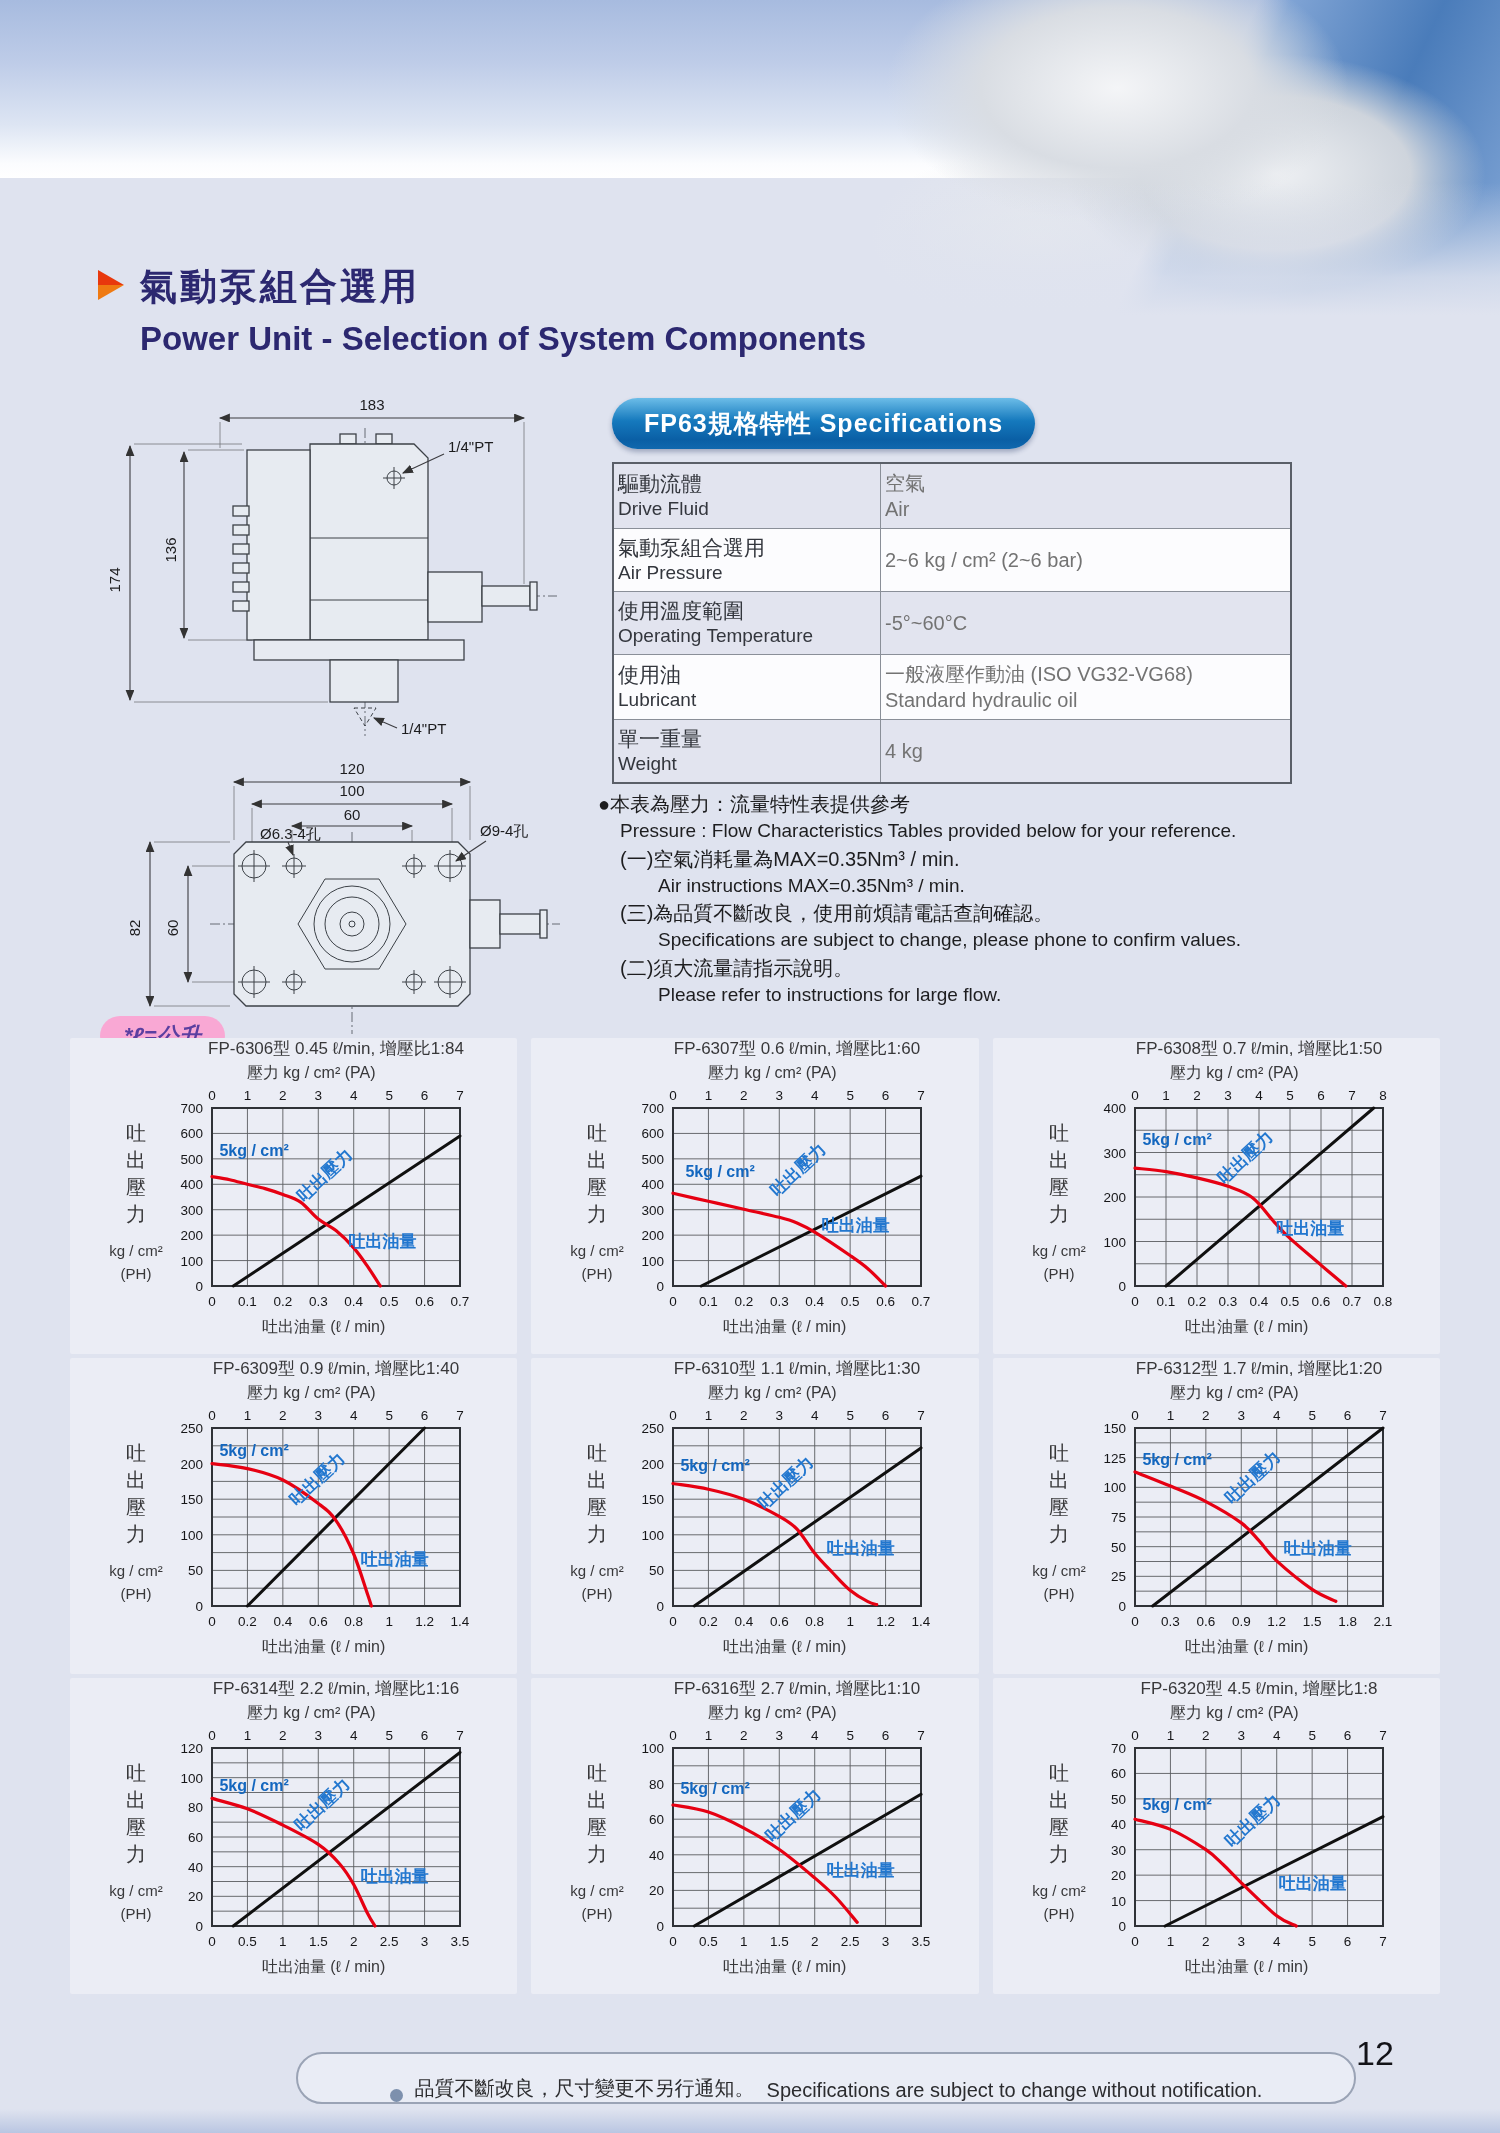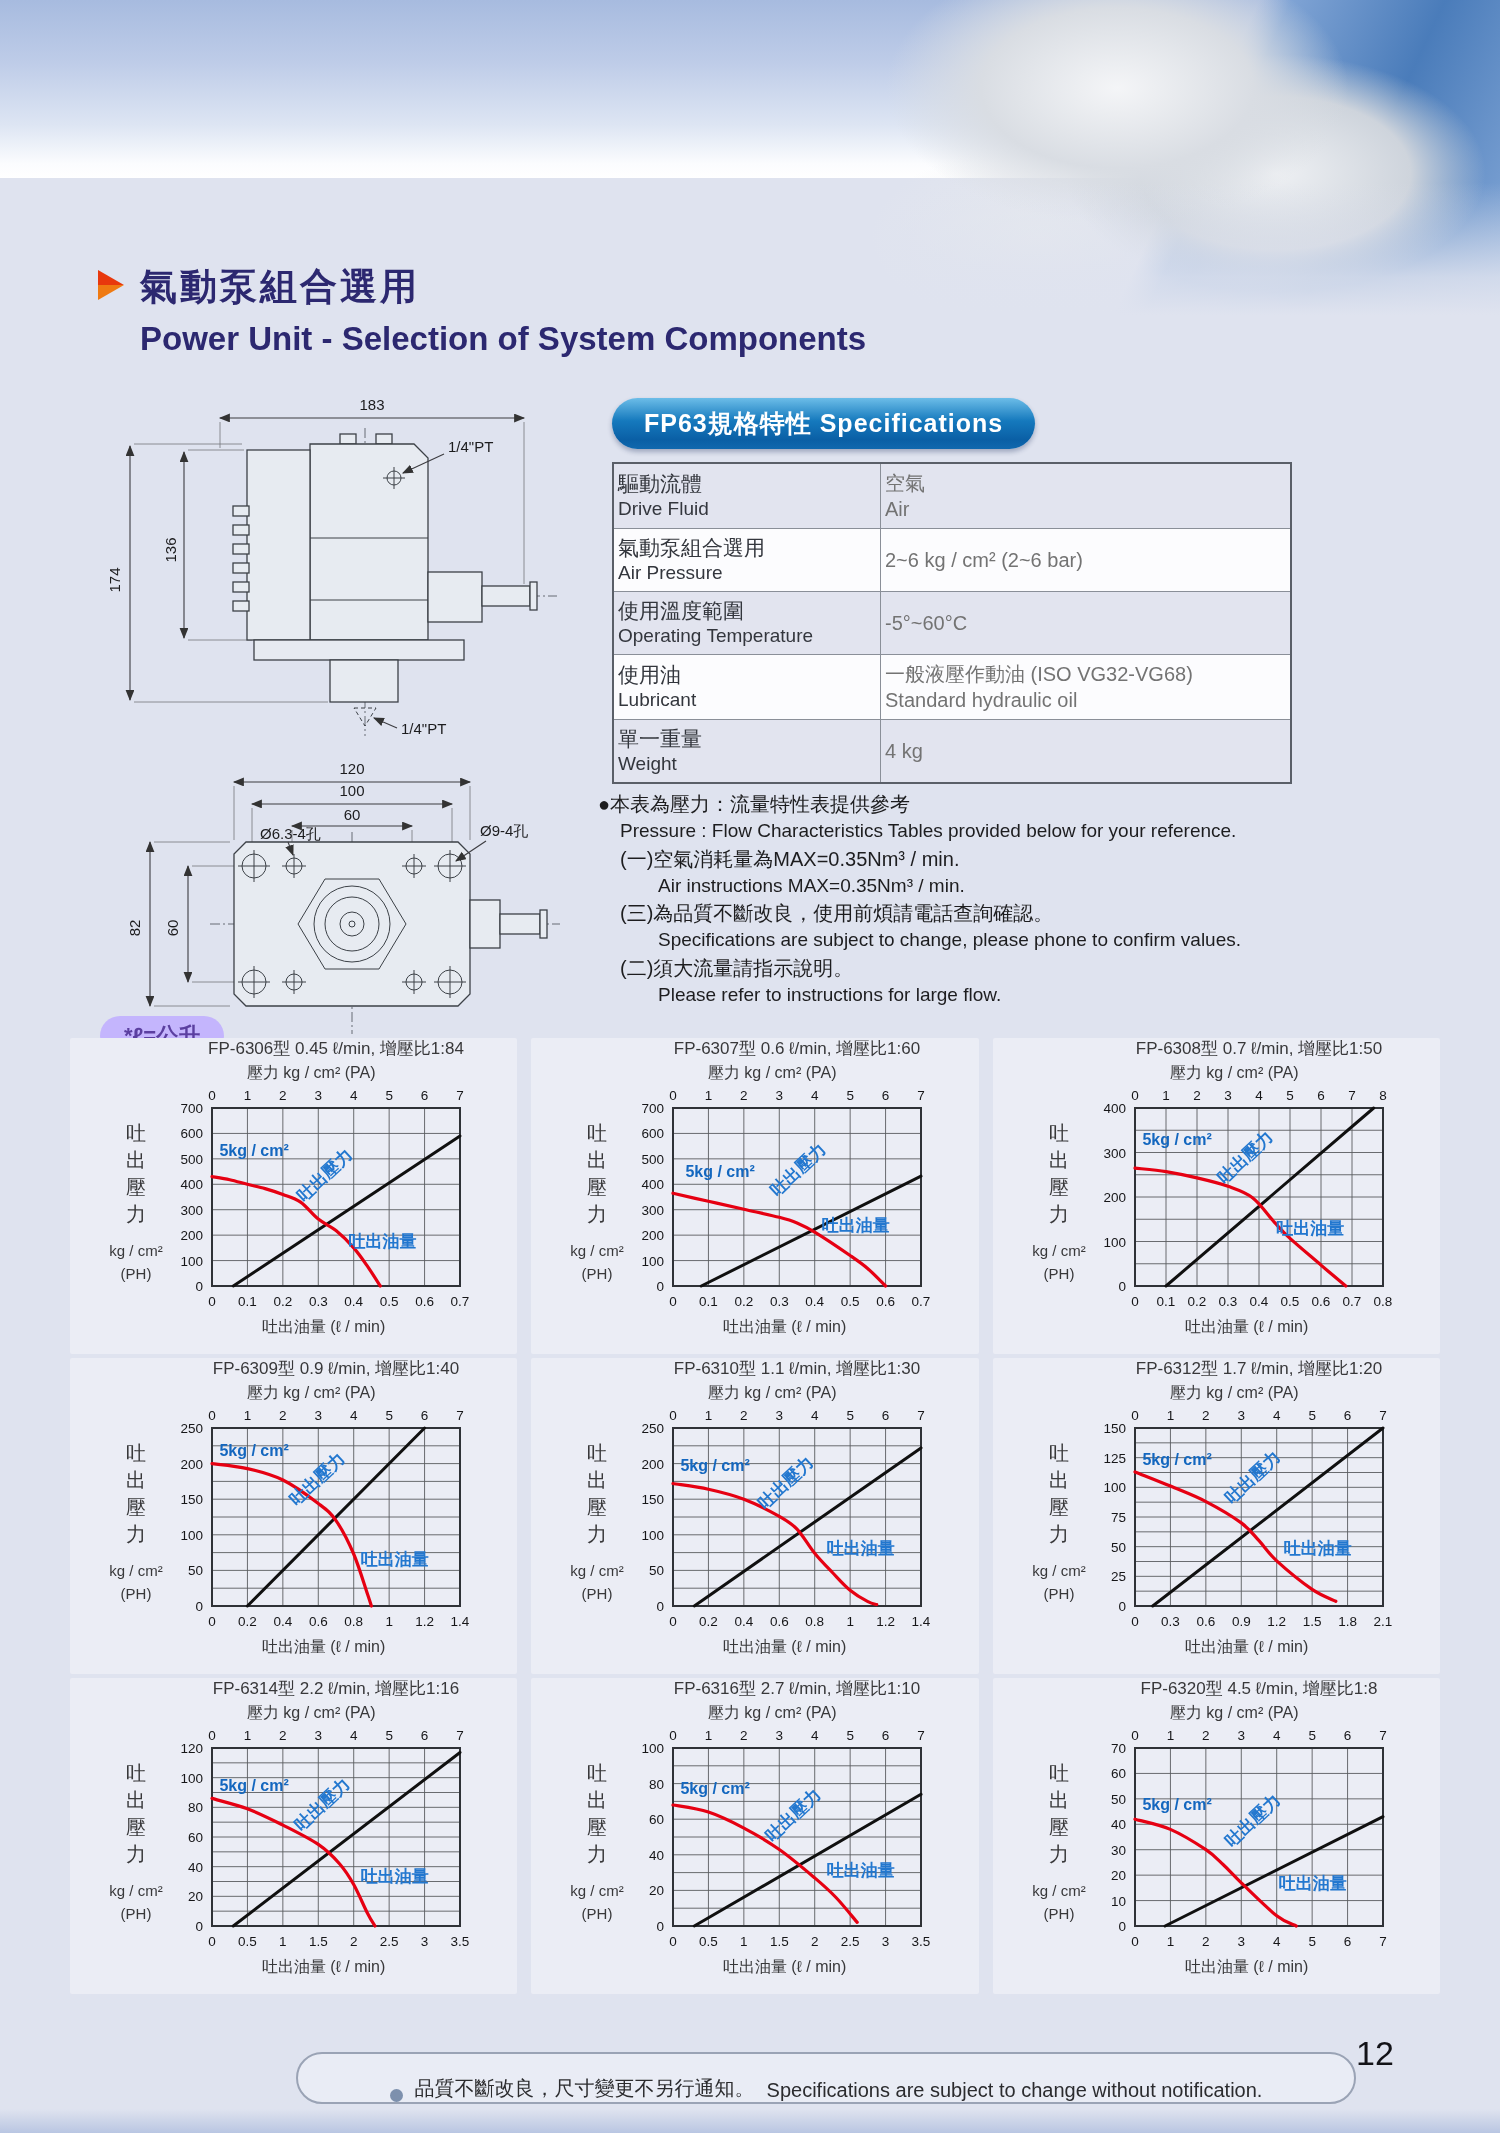--- a/index.html
+++ b/index.html
@@ -34,22 +34,22 @@
   .spec-table .zh{font-size:21px;color:#33363d;line-height:1.25}
   .spec-table .en{font-size:19px;color:#33363d;line-height:1.25}
   .spec-table td.v{font-size:20px;color:#737373;line-height:1.3}
 
   .notes{position:absolute;left:598px;top:790px;width:800px;color:#1d1d1f}
   .n-zh{font-size:20px;line-height:1.4}
   .n-en{font-size:19px;line-height:1.4;margin-left:22px}
   .ni-zh{font-size:20px;line-height:1.4;margin-left:22px}
   .ni-en{font-size:19px;line-height:1.4;margin-left:60px}
 
-  .lnote{position:absolute;left:100px;top:1016px;background:#c4b5fd;border-radius:20px;
-    padding:5px 24px;font-size:22px;font-weight:bold;color:#5b3fa0;}
+  .lnote{position:absolute;left:100px;top:1016px;background:#f9a8d4;border-radius:20px;
+    padding:5px 24px;font-size:22px;font-weight:bold;color:#5b3fa0;font-style:italic}
 
   .charts{position:absolute;left:70px;top:1038px;width:1370px;display:grid;
     grid-template-columns:repeat(3,1fr);gap:4px 14px}
   .chart-panel{background:#ebedf5;border-radius:2px}
 
   
   svg text{font-family:"Liberation Sans",sans-serif}
   .ct{font-size:17px;fill:#38383a}
   .ct2{font-size:16px;fill:#38383a}
   .tk{font-size:13.5px;fill:#161618}

